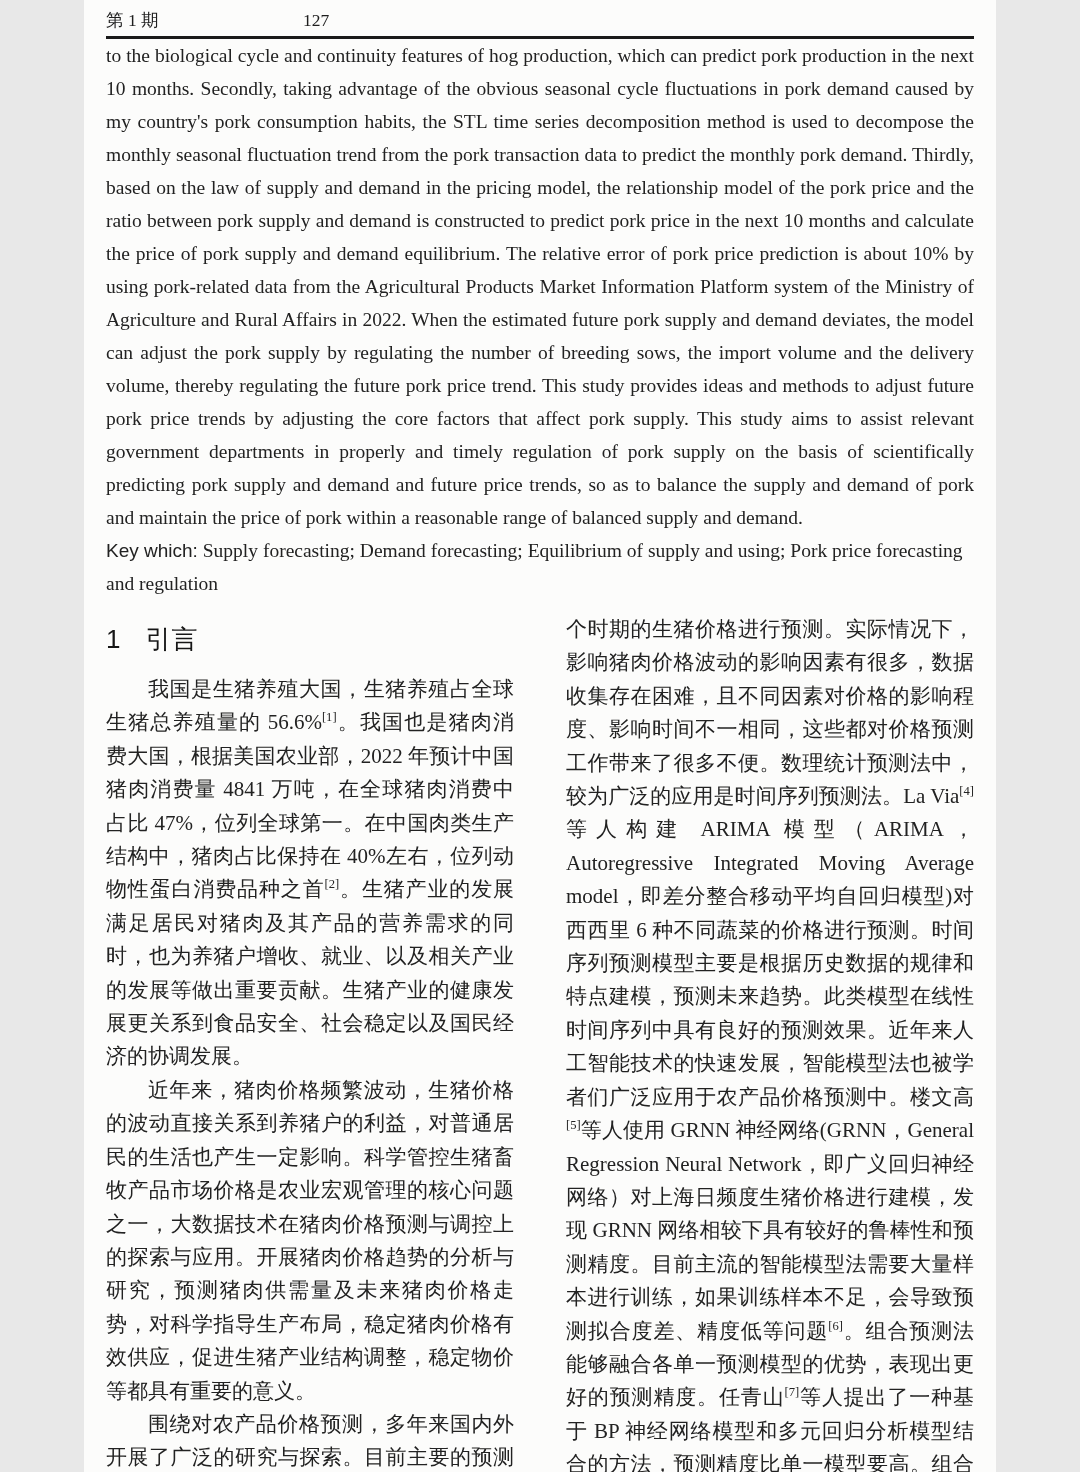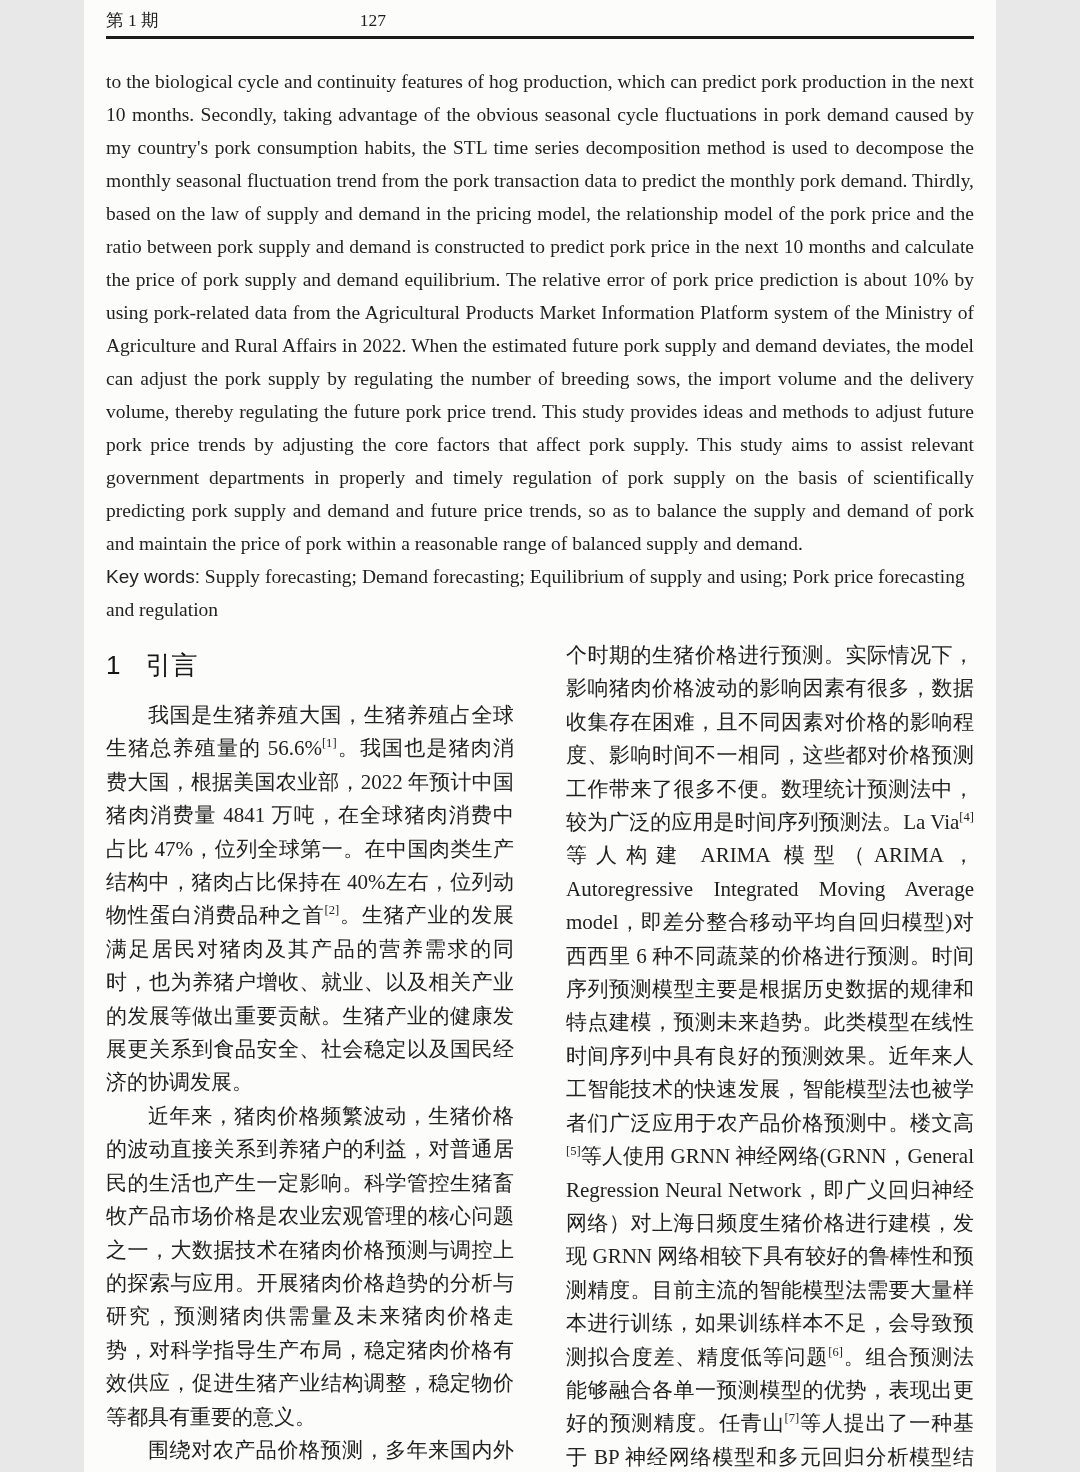--- a/index.html
+++ b/index.html
@@ -16,25 +16,25 @@
   }
   
   .page-header {
     display:flex; align-items:baseline;
     padding-top:9px;
     font-size:17.5px;
     line-height:22px;
   }
   .hdr-left  { width:140px; text-align:left; }
   .hdr-title { flex:1; text-align:center; letter-spacing:0.5px; }
-  .hdr-right { width:140px; text-align:right; }
+  .hdr-right { width:140px; text-align:center; }
   .header-rule { height:3px; background:#1a1a1a; margin-top:5px; }
 
   
-  .abstract-block { margin-top:26px; }
+  .abstract-block { }
   .abstract-text {
     margin:0;
     font-size:19.5px;
     line-height:33px;
     text-align:justify;
     text-justify:inter-word;
     color:#222;
   }
   .keywords-line {
     margin:0;
@@ -90,21 +90,21 @@
 
   <header class="page-header">
     <span class="hdr-left">第 1 期</span>
     <span class="hdr-right">127</span>
   </header>
 
   <div class="header-rule"></div>
 
   <section class="abstract-block">
     <p class="abstract-text">to the biological cycle and continuity features of hog production, which can predict pork production in the next 10 months. Secondly, taking advantage of the obvious seasonal cycle fluctuations in pork demand caused by my country's pork consumption habits, the STL time series decomposition method is used to decompose the monthly seasonal fluctuation trend from the pork transaction data to predict the monthly pork demand. Thirdly, based on the law of supply and demand in the pricing model, the relationship model of the pork price and the ratio between pork supply and demand is constructed to predict pork price in the next 10 months and calculate the price of pork supply and demand equilibrium. The relative error of pork price prediction is about 10% by using pork-related data from the Agricultural Products Market Information Platform system of the Ministry of Agriculture and Rural Affairs in 2022. When the estimated future pork supply and demand deviates, the model can adjust the pork supply by regulating the number of breeding sows, the import volume and the delivery volume, thereby regulating the future pork price trend. This study provides ideas and methods to adjust future pork price trends by adjusting the core factors that affect pork supply. This study aims to assist relevant government departments in properly and timely regulation of pork supply on the basis of scientifically predicting pork supply and demand and future price trends, so as to balance the supply and demand of pork and maintain the price of pork within a reasonable range of balanced supply and demand.</p>
-    <p class="keywords-line"><span class="kw-label">Key words:</span><span> Supply forecasting; Demand forecasting; Equilibrium of supply and using; Pork price forecasting and regulation</span></p>
+    <p class="keywords-line"><span class="kw-label">Key which:</span><span> Supply forecasting; Demand forecasting; Equilibrium of supply and using; Pork price forecasting and regulation</span></p>
   </section>
 
   <main class="columns">
 
     <div class="col">
       <h2 class="section-heading">
         <span>1</span>
         <span>引言</span>
       </h2>
       <p class="indent">我国是生猪养殖大国，生猪养殖占全球生猪总养殖量的 56.6%<sup>[1]</sup>。我国也是猪肉消费大国，根据美国农业部，2022 年预计中国猪肉消费量 4841 万吨，在全球猪肉消费中占比 47%，位列全球第一。在中国肉类生产结构中，猪肉占比保持在 40%左右，位列动物性蛋白消费品种之首<sup>[2]</sup>。生猪产业的发展满足居民对猪肉及其产品的营养需求的同时，也为养猪户增收、就业、以及相关产业的发展等做出重要贡献。生猪产业的健康发展更关系到食品安全、社会稳定以及国民经济的协调发展。</p>

